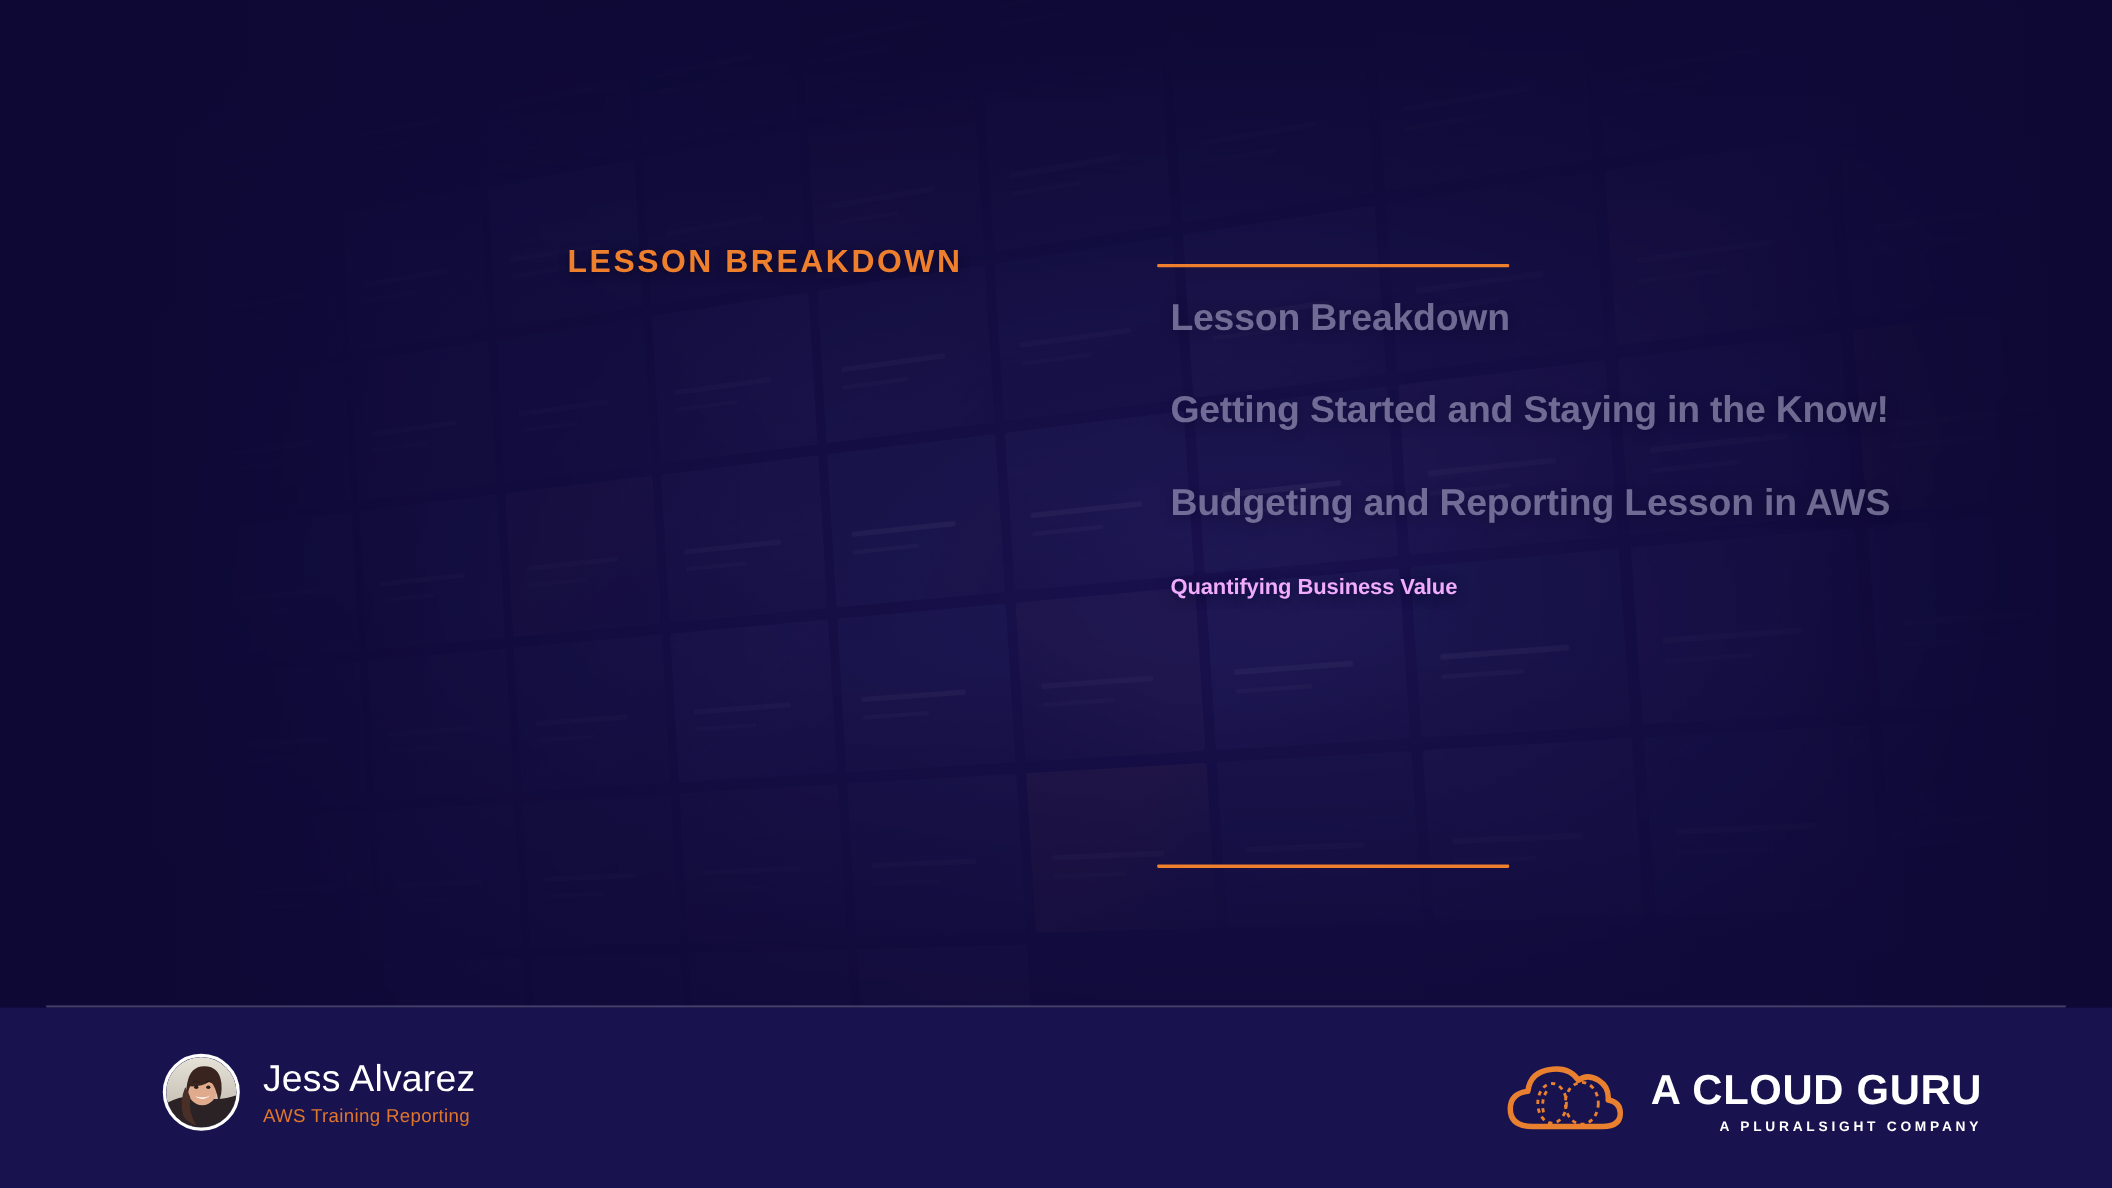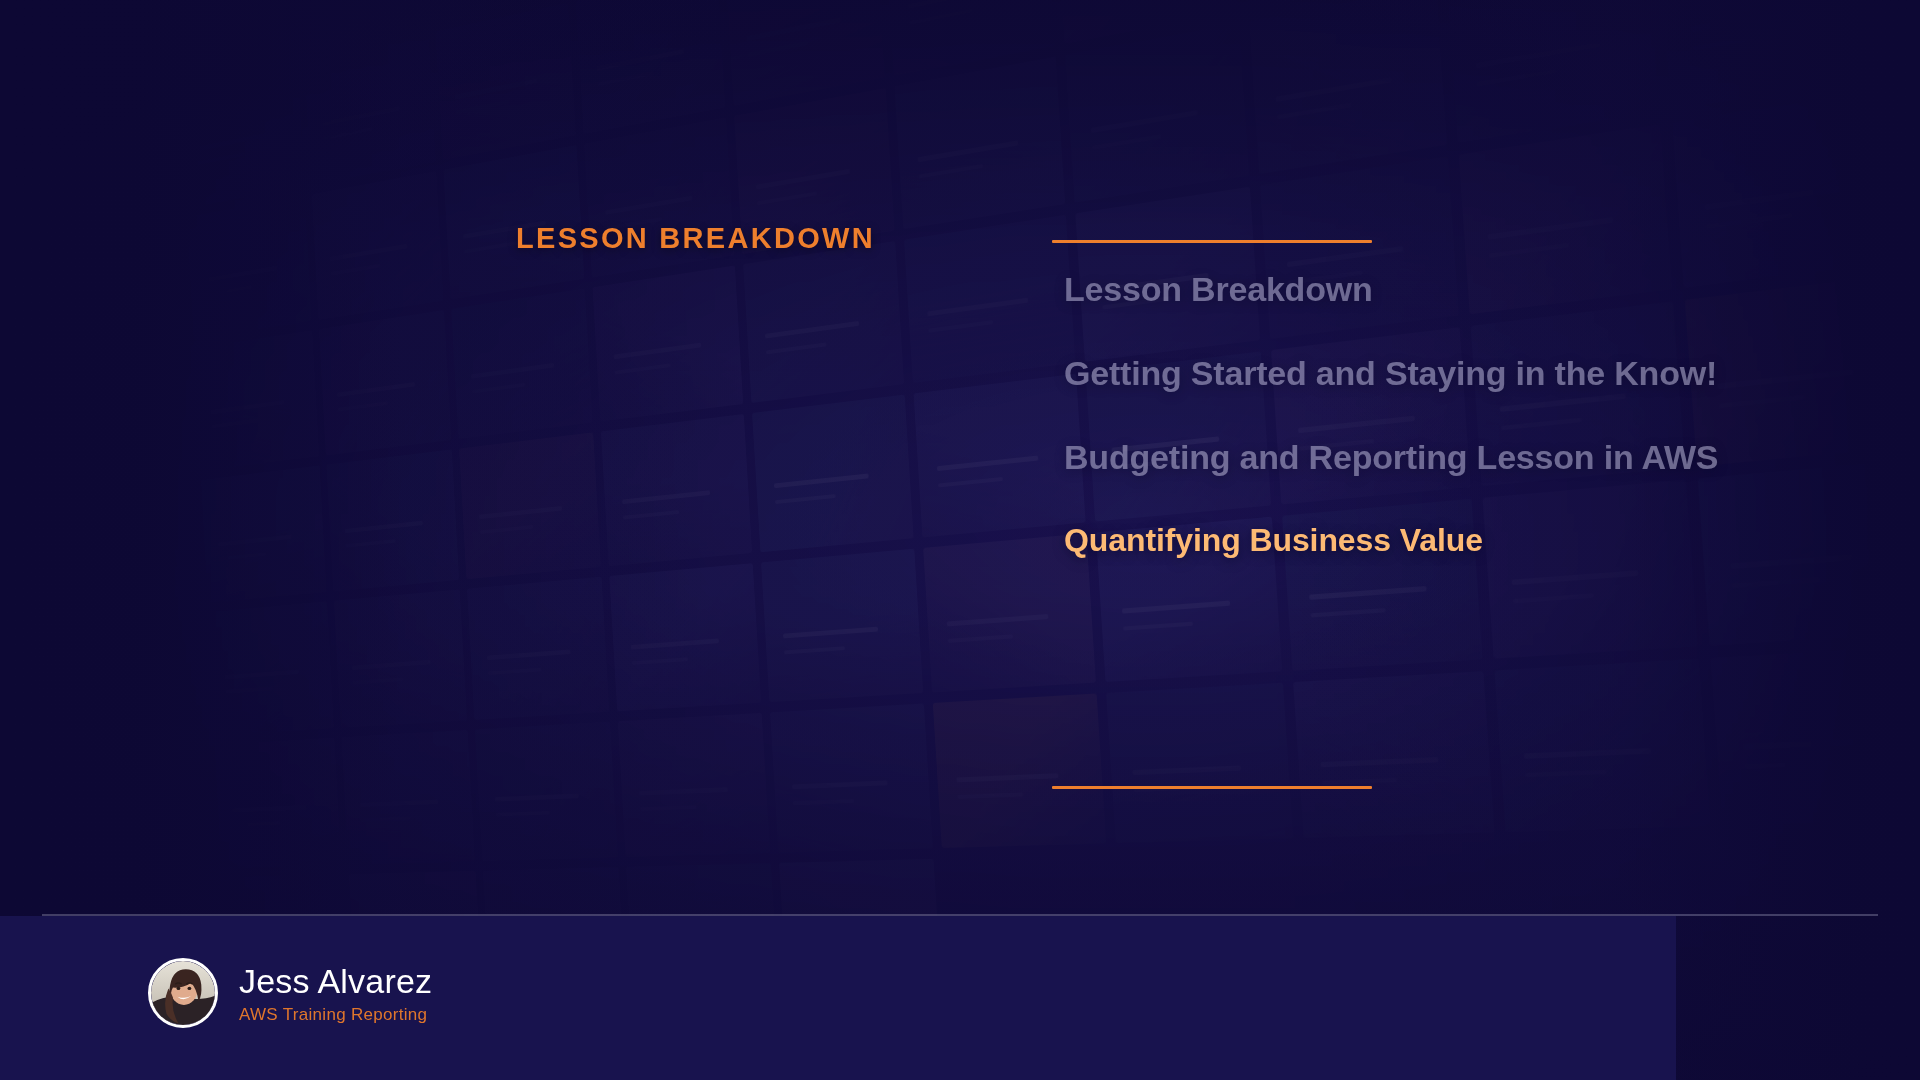--- a/index.html
+++ b/index.html
@@ -138,40 +138,40 @@
   }
   #lesson-list li.dim {
     font-size:34px;
     line-height:1;
     color:#a6a3c4;
     opacity:.62;
     margin-bottom:50px;
     letter-spacing:-.2px;
   }
   #lesson-list li.active {
-    font-size:32px;
+    font-size:20px;
     line-height:1;
-    color:#fdba74;
+    color:#f0abfc;
     opacity:1;
     letter-spacing:-.1px;
     margin-bottom:16px;
   }
 
   
   #divider {
     position:absolute;
     left:42px; top:914px;
     width:1836px; height:2px;
     background:rgba(190,188,214,.30);
     z-index:6;
   }
   #footer {
     position:absolute;
     left:0; top:916px;
-    width:1676px; height:164px;
+    width:1920px; height:164px;
     background:#18134e;
     z-index:6;
   }
   #presenter {
     position:absolute;
     left:148px; top:42px;
     display:flex;
     align-items:center;
     gap:21px;
   }
@@ -363,16 +363,30 @@
             <path d="M39 25 Q42 23 45 25" stroke="#2a1c18" stroke-width="1.4" fill="none" stroke-linecap="round"></path>
           </g>
         </svg>
       </div>
       <div id="presenter-text">
         <div id="presenter-name">Jess Alvarez</div>
         <div id="presenter-role">AWS Training Reporting</div>
       </div>
     </div>
 
+    <div id="brand">
+      <div id="brand-cloud">
+        <svg width="112" height="74" viewBox="0 0 112 74" aria-hidden="true">
+          <path d="M26 62 Q6 62 6 46 Q6 32 22 30 Q24 12 44 10 Q60 8 68 20 Q76 14 86 20 Q96 26 95 38 Q106 40 106 50 Q106 62 90 62 Z" fill="none" stroke="#e8802f" stroke-width="5" stroke-linejoin="round"></path>
+          <ellipse cx="44" cy="41" rx="13" ry="18" fill="none" stroke="#e8802f" stroke-width="2.6" stroke-dasharray="4 4"></ellipse>
+          <ellipse cx="71" cy="41" rx="15" ry="19" fill="none" stroke="#e8802f" stroke-width="2.6" stroke-dasharray="4 4"></ellipse>
+          <path d="M39 30 Q33 40 37 52" fill="none" stroke="#e8802f" stroke-width="2.6" stroke-dasharray="4 4"></path>
+        </svg>
+      </div>
+      <div id="brand-text">
+        <div id="brand-name">A CLOUD GURU</div>
+        <div id="brand-tag">A PLURALSIGHT COMPANY</div>
+      </div>
+    </div>
 
   </div>
 
 </div>
 
 </body></html>

